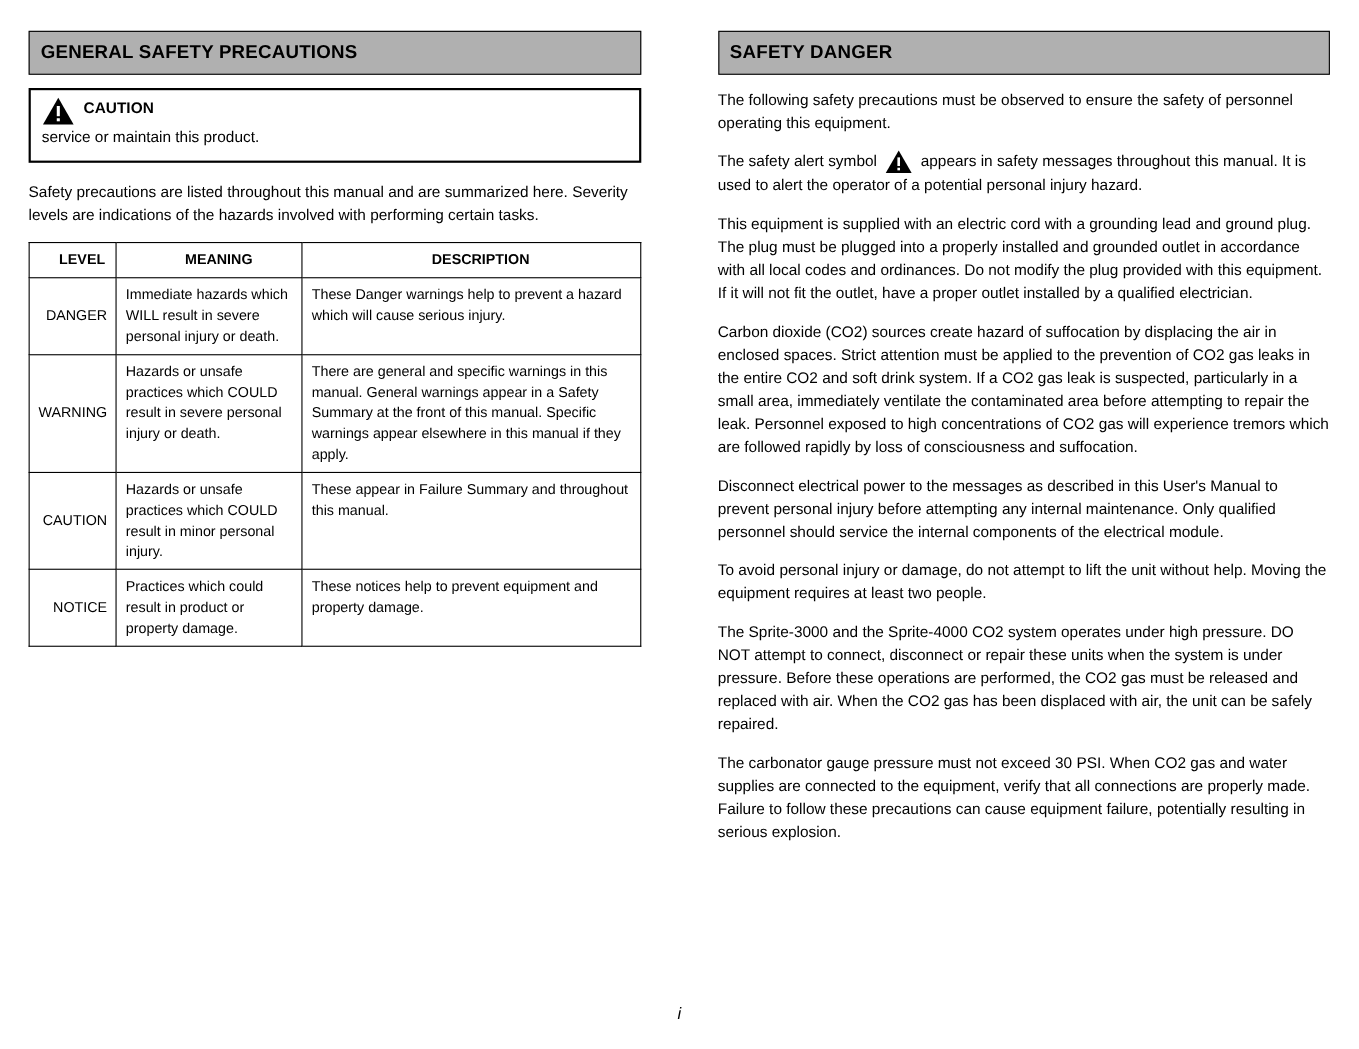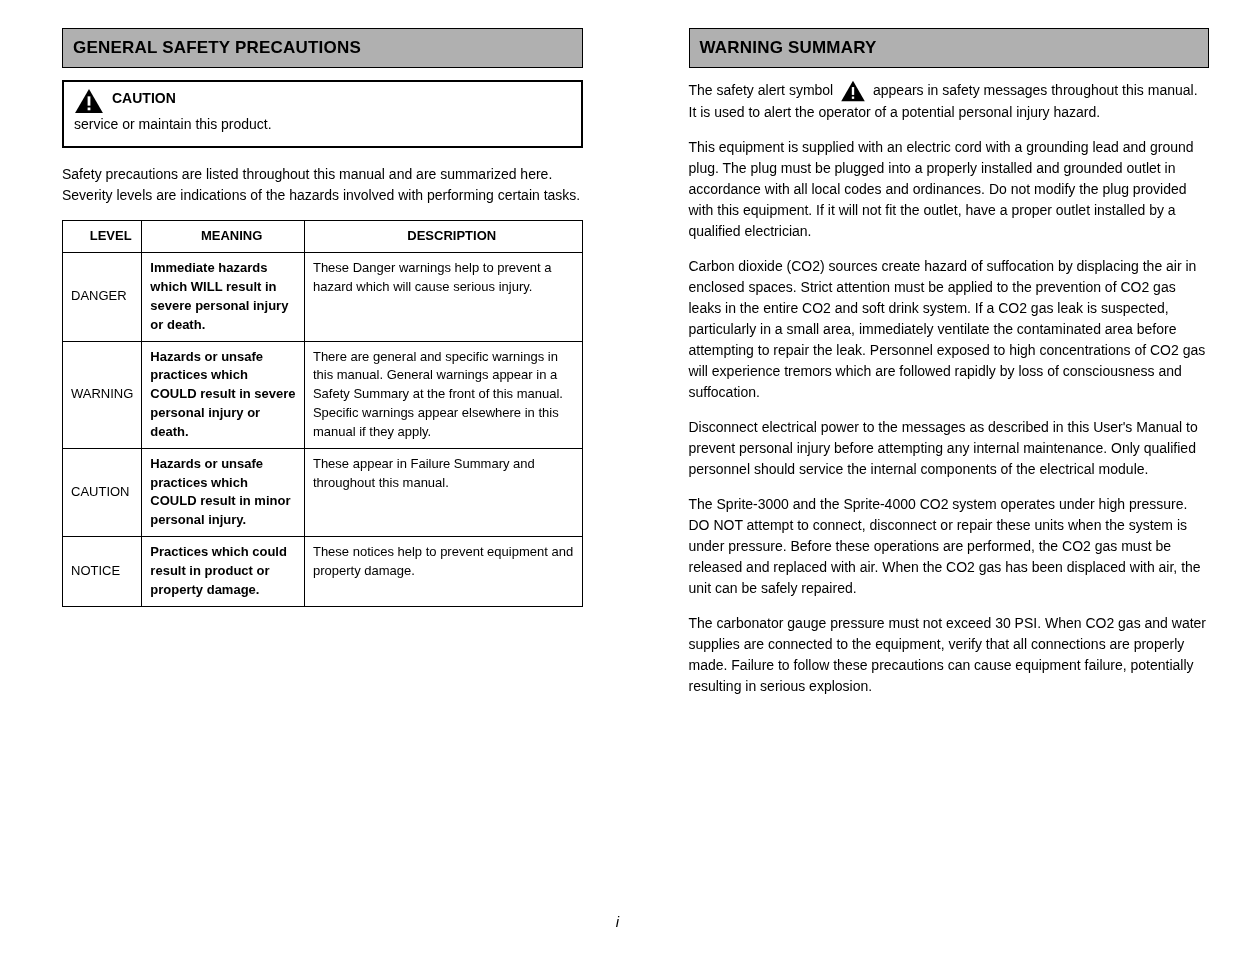--- a/index.html
+++ b/index.html
@@ -10,21 +10,20 @@
     height: 954px;
     padding: 28px 26px 0 26px;
   }
   .columns {
     display: flex;
     gap: 70px;
   }
   .col {
     flex: 1 1 0;
     min-width: 0;
-    margin-left: 36px;
   }
   .section-header {
     background: #b0b0b0;
     border: 1px solid #000;
     height: 40px;
     display: flex;
     align-items: center;
     padding: 0 10px;
     font-weight: bold;
     font-size: 17px;
@@ -58,25 +57,25 @@
     font-size: 13px;
     line-height: 1.45;
     vertical-align: top;
   }
   table.tbl th {
     text-align: center;
     font-weight: bold;
     padding-left: 25px;
   }
   table.tbl td.level {
-    text-align: left;
+    text-align: right;
     vertical-align: middle;
   }
   table.tbl td.meaning {
-    font-weight: bold;
+    font-weight: normal;
   }
 
   .footer {
     position: absolute;
     bottom: 24px;
     width: 1235px;
     left: 0;
     text-align: center;
     font-size: 15px;
     font-style: italic;
@@ -136,36 +135,38 @@
           <tr>
             <td class="level">NOTICE</td>
             <td class="meaning">Practices which could result in product or property damage.</td>
             <td>These notices help to prevent equipment and property damage.</td>
           </tr>
         </tbody>
       </table>
     </div>
 
     <div class="col">
-      <div class="section-header">WARNING SUMMARY</div>
+      <div class="section-header">SAFETY DANGER</div>
 
+      <p class="para">The following safety precautions must be observed to ensure the safety of personnel operating this equipment.</p>
 
       <p class="para">
         <span>The safety alert symbol </span>
         <svg class="small-warning-icon" viewBox="0 0 32 28">
           <path d="M16 1 L31 27 L1 27 Z" fill="#000"></path>
           <rect x="14.5" y="9" width="3" height="10" fill="#fff"></rect>
           <rect x="14.5" y="21" width="3" height="3" fill="#fff"></rect>
         </svg>
         <span>  appears   in safety  messages  throughout  this</span>
         <span>manual. It  is  used  to  alert  the  operator  of  a  potential  personal  injury  hazard.</span>
       </p>
 
       <p class="para">This  equipment  is  supplied with  an  electric  cord  with  a  grounding  lead and ground plug. The plug must be plugged into a properly installed and grounded  outlet  in  accordance  with  all  local  codes  and  ordinances. Do not modify the plug provided with this equipment. If it will not fit the outlet, have a proper outlet installed by a qualified electrician.</p>
       <p class="para">Carbon dioxide (CO2) sources create hazard of suffocation by displacing  the  air  in  enclosed  spaces.  Strict  attention  must  be  applied  to  the prevention of CO2 gas leaks in the entire CO2 and soft drink system. If a CO2 gas leak is suspected, particularly in a small area, immediately ventilate the contaminated area before attempting to repair the leak. Personnel exposed to high concentrations of CO2 gas will experience tremors  which  are  followed  rapidly  by  loss  of  consciousness  and  suffocation.</p>
       <p class="para">Disconnect electrical power to the messages as described in this User's Manual  to  prevent  personal  injury  before  attempting  any  internal maintenance. Only qualified personnel  should service  the internal  components of the electrical module.</p>
+      <p class="para">To  avoid  personal  injury  or  damage,  do  not  attempt  to  lift  the  unit without help. Moving the equipment requires at least two people.</p>
       <p class="para">The Sprite-3000 and the Sprite-4000 CO2 system operates under high pressure.  DO  NOT  attempt  to  connect,  disconnect  or  repair  these  units when  the  system  is  under  pressure.  Before  these  operations  are  performed, the CO2 gas must be released and replaced with air. When the CO2 gas has been displaced with air, the unit can be safely repaired.</p>
       <p class="para">The carbonator gauge pressure must not exceed 30 PSI. When CO2 gas and water supplies are connected to the equipment, verify that all connections are properly made. Failure to follow these precautions can cause equipment failure, potentially resulting in serious explosion.</p>
     </div>
   </div>
 
   <div class="footer">i</div>
 </div>
 
 </body></html>

